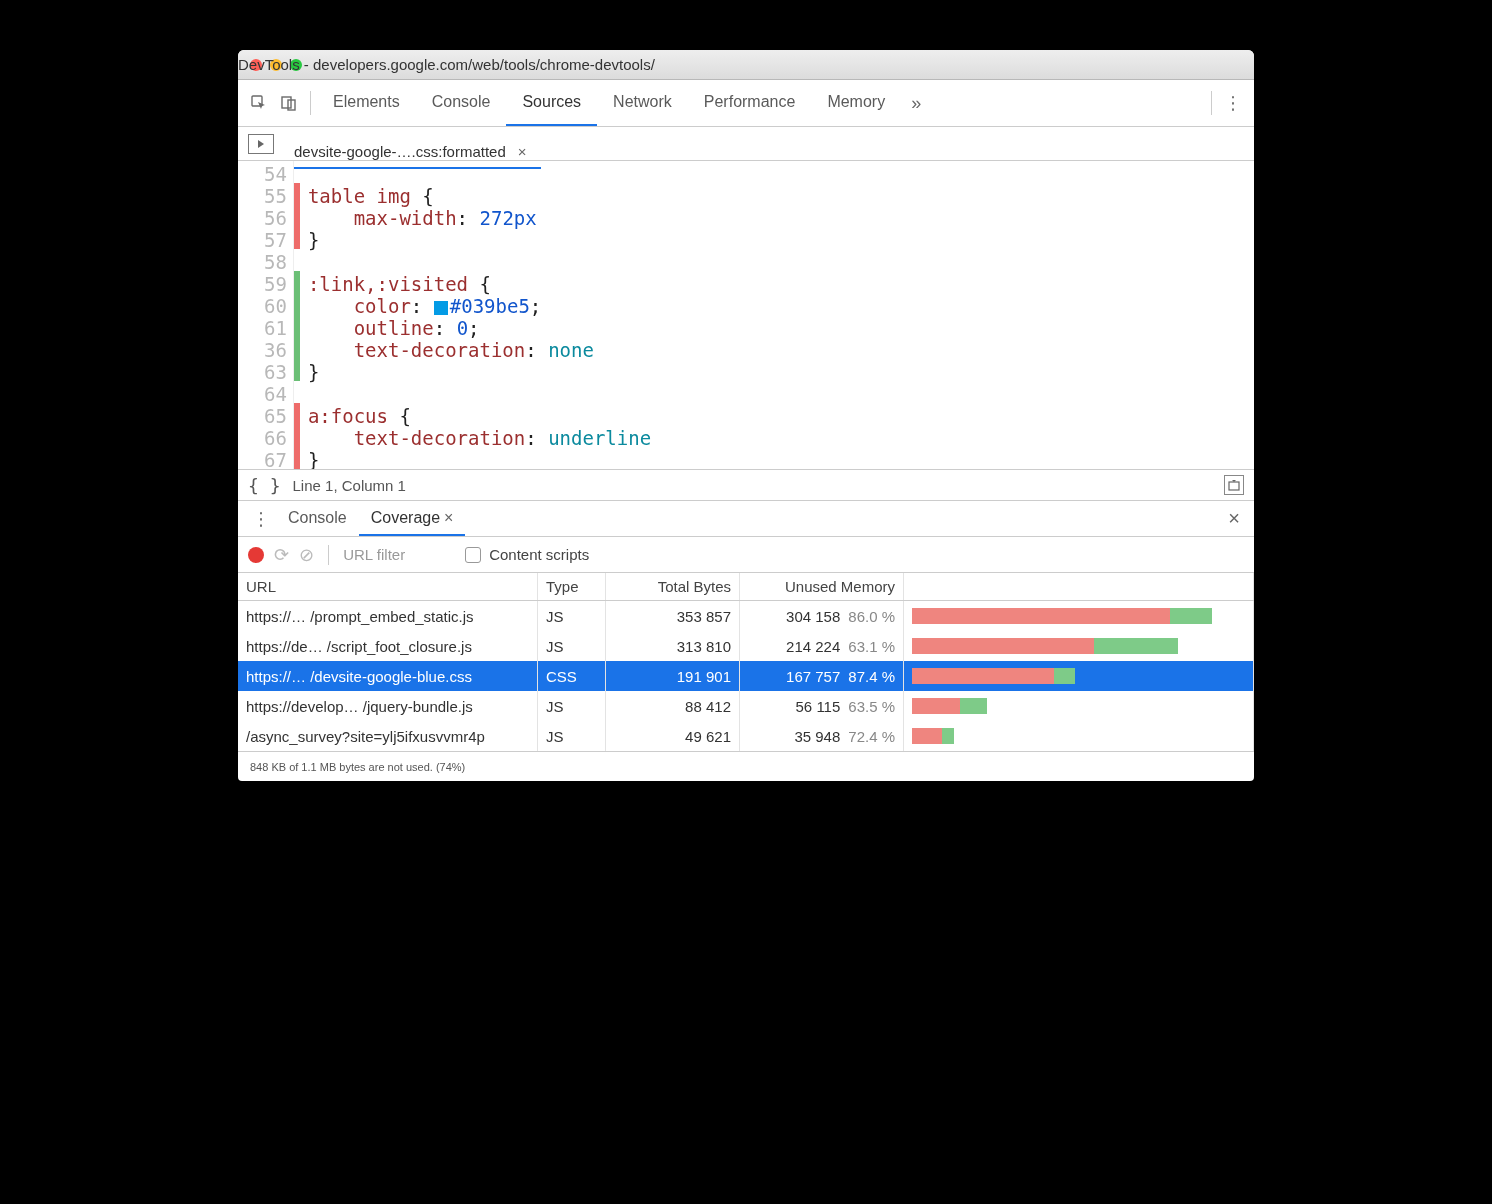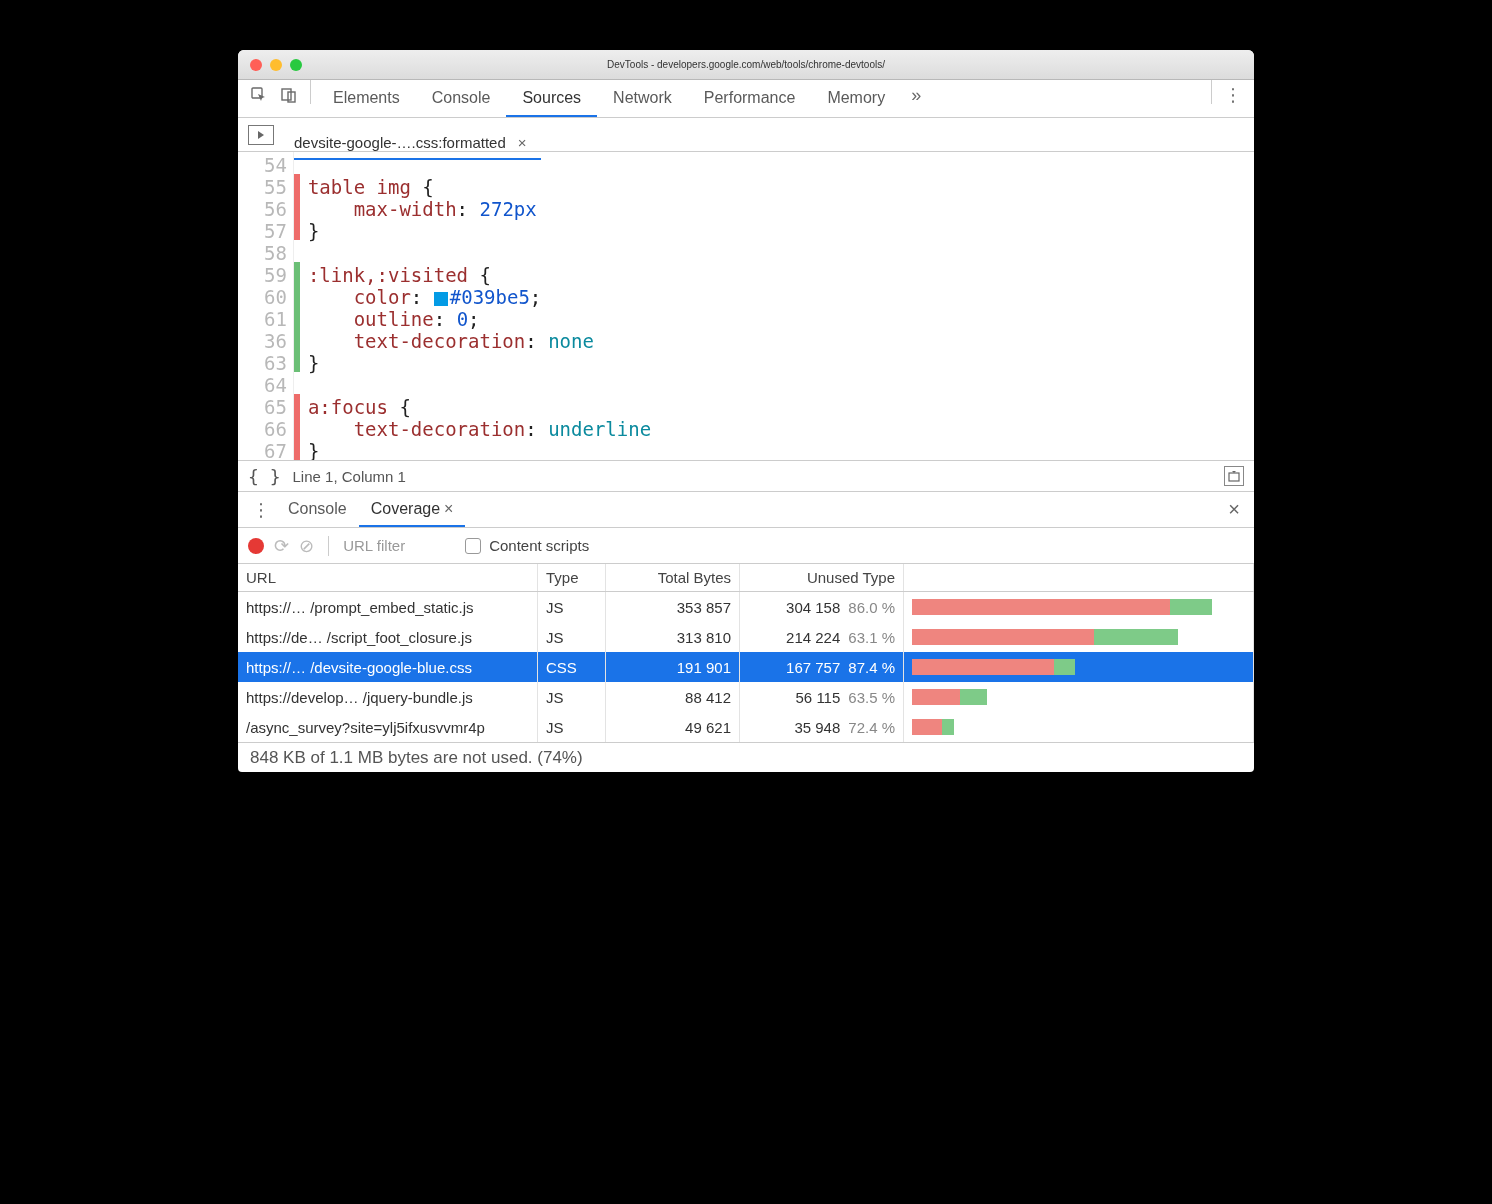--- a/index.html
+++ b/index.html
@@ -31,30 +31,30 @@
     position: relative;
   }
   .traffic {
     display: flex; gap: 8px; padding-left: 12px;
   }
   .traffic span { width:12px; height:12px; border-radius:50%; }
   .traffic .red{background:#ff5f57;}
   .traffic .yel{background:#ffbd2e;}
   .traffic .grn{background:#28c940;}
   .title {
-    position:absolute; left:0; right:0; text-align:center;
-    font-size:10px; color:#333; pointer-events:none;
+    position:absolute; left:0; right:0; 
+    font-size:15px; color:#333; pointer-events:none;
     font-weight:400;
   }
 
   
   .toolbar {
-    height: 38px;
+    height: 47px;
     border-bottom: 1px solid #ccc;
-    display:flex; align-items:flex-start;
+    display:flex; align-items:center;
     padding: 0 6px;
     color:#5a5a5a;
     font-size:16px;
   }
   .toolbar .iconbtn {
     width:30px; height:30px; display:flex; align-items:center; justify-content:center;
     color:#6a6a6a; cursor:pointer;
   }
   .toolbar .tab {
     padding: 0 16px; height:100%; display:flex; align-items:center; cursor:pointer;
@@ -175,21 +175,21 @@
   .col-bar{flex:1;border-right:none;padding:0 10px;}
   .covrow{display:flex;height:30px;align-items:center;color:#333;cursor:pointer;}
   .covrow.sel{background:#1a73e8;color:#fff;}
   .covrow.sel .pct{color:#fff;}
   .pct{color:#888;margin-left:8px;}
   .bar{height:16px;display:flex;align-items:stretch;}
   .bar .r{background:#ef857f;}
   .bar .g{background:#7ecb88;}
   .covfoot{
     border-top:1px solid #ccc;height:30px;display:flex;align-items:center;
-    padding:0 12px;color:#555;font-size:17px;
+    padding:0 12px;color:#555;font-size:11px;
   }
 </style>
 </head>
 <body>
 
 <div class="window">
 
   <div class="titlebar">
     <div class="traffic">
       <span class="red"></span>
@@ -307,21 +307,21 @@
       <div class="chkbox"></div>
       <span style="color:#444;">Content scripts</span>
     </div>
   </div>
 
   <div class="covtable">
     <div class="covhead">
       <div class="col-url">URL</div>
       <div class="col-type">Type</div>
       <div class="col-total">Total Bytes</div>
-      <div class="col-unused">Unused Type</div>
+      <div class="col-unused">Unused Memory</div>
       <div class="col-bar"></div>
     </div>
     <div id="covbody">
         <div class="covrow">
           <div class="col-url">https://… /prompt_embed_static.js</div>
           <div class="col-type">JS</div>
           <div class="col-total">353 857</div>
           <div class="col-unused">304 158<span class="pct">86.0 %</span></div>
           <div class="col-bar">
             <div class="bar" style="width:300px">

